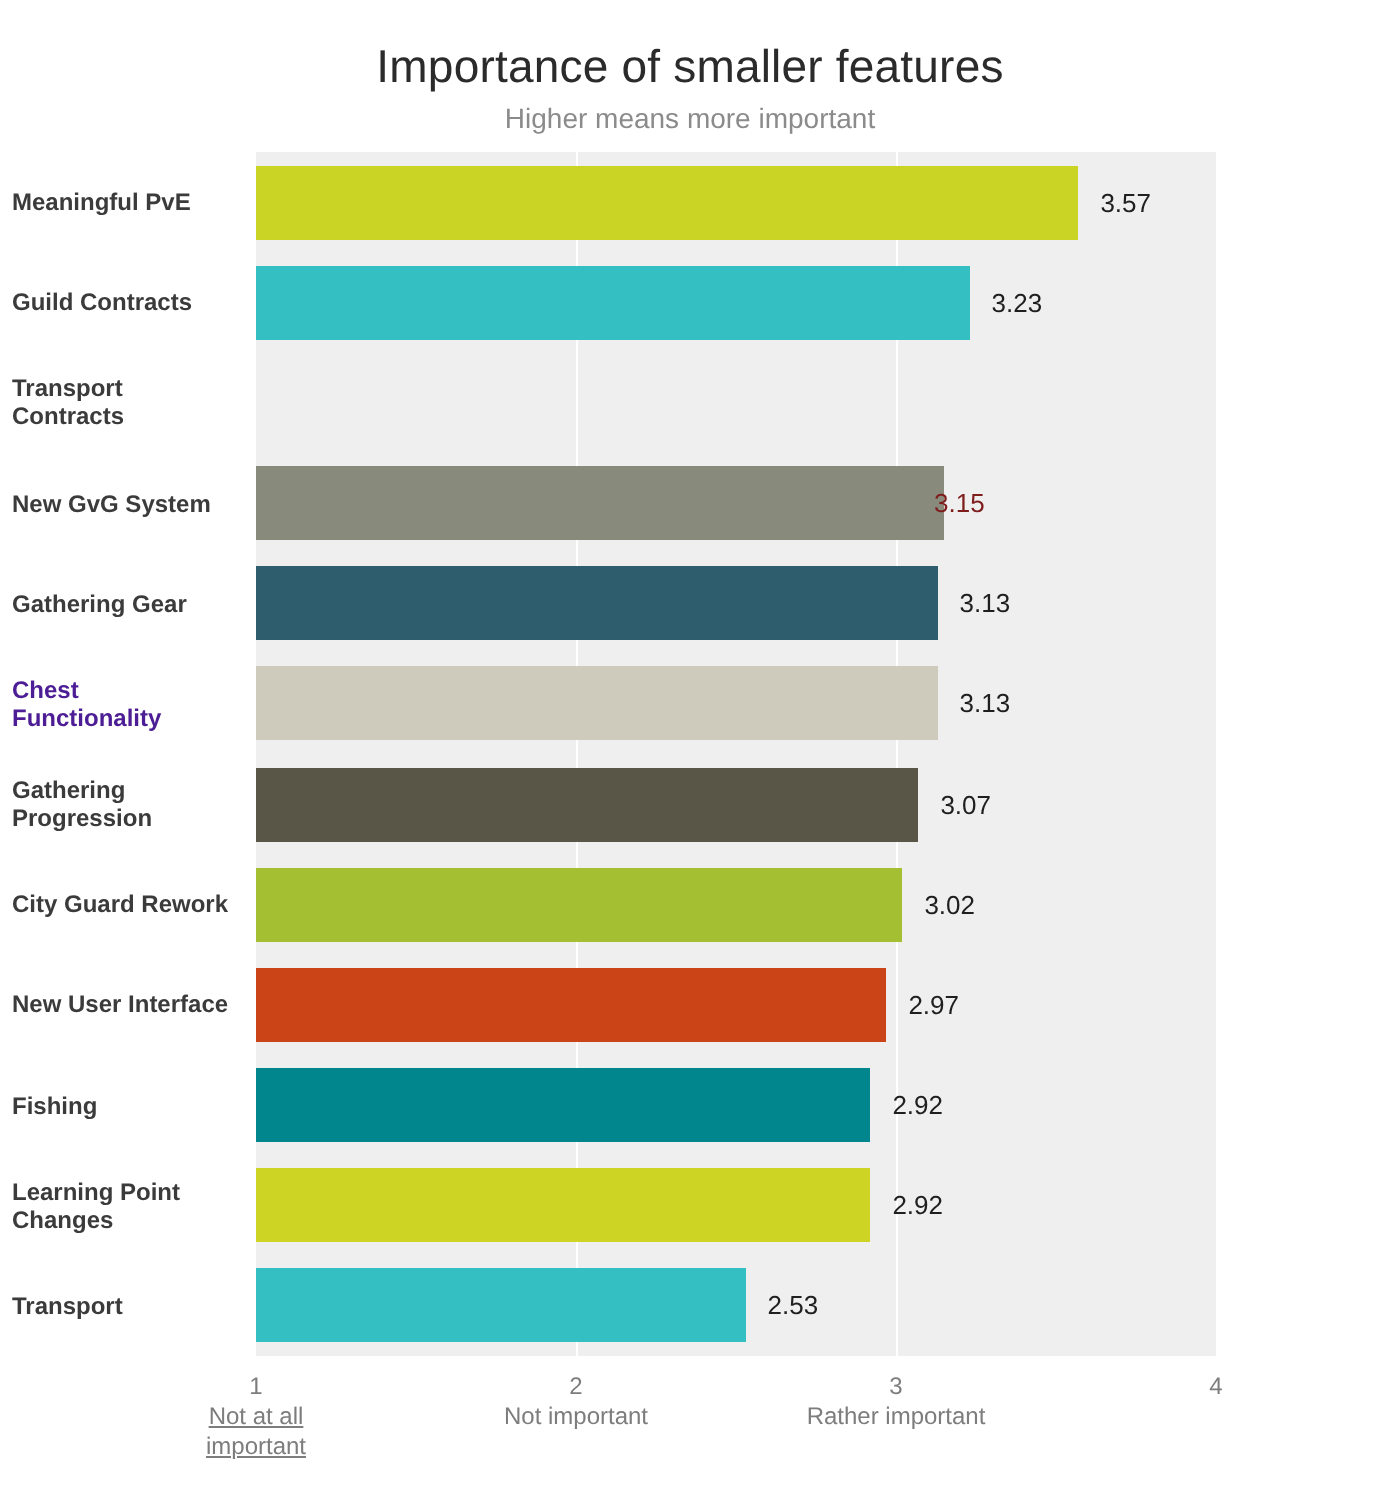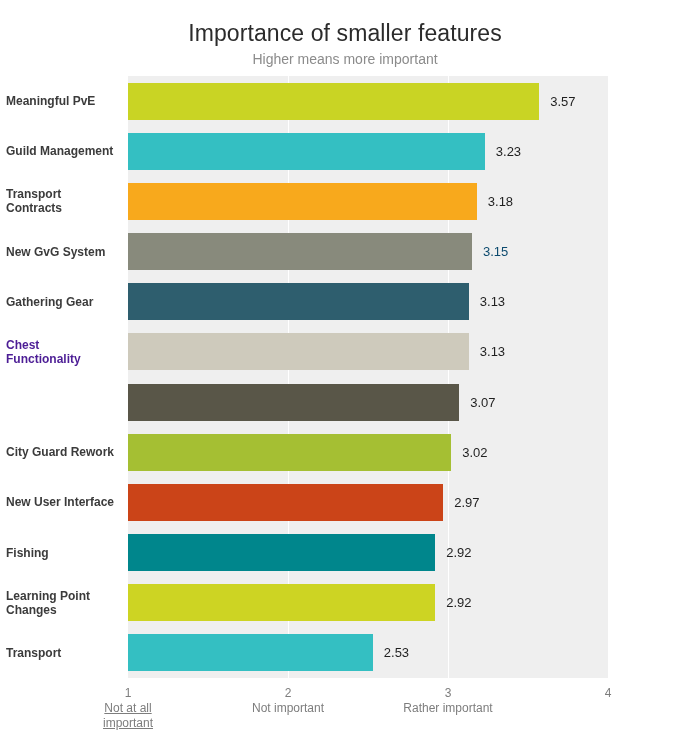--- a/index.html
+++ b/index.html
@@ -136,51 +136,48 @@
 </head>
 <body>
 
 <div class="chart-root">
 
   <div class="chart-title">Importance of smaller features</div>
   <div class="chart-subtitle">Higher means more important</div>
 
   <div class="y-axis" id="y-axis">
       <div class="cat-label" style="color: rgb(59, 59, 59); top: 18.0833px;">Meaningful PvE</div>
-      <div class="cat-label" style="color: rgb(59, 59, 59); top: 68.25px;">Guild Management</div>
+      <div class="cat-label" style="color: rgb(59, 59, 59); top: 68.25px;">Guild Contracts</div>
       <div class="cat-label" style="color: rgb(59, 59, 59); top: 111.417px;">Transport Contracts</div>
       <div class="cat-label" style="color: rgb(59, 59, 59); top: 168.583px;">New GvG System</div>
       <div class="cat-label" style="color: rgb(59, 59, 59); top: 218.75px;">Gathering Gear</div>
       <div class="cat-label" style="color: #4c1d95; top: 261.917px;">Chest Functionality</div>
+      <div class="cat-label" style="color: rgb(59, 59, 59); top: 312.083px;">Gathering Progression</div>
       <div class="cat-label" style="color: rgb(59, 59, 59); top: 369.25px;">City Guard Rework</div>
       <div class="cat-label" style="color: rgb(59, 59, 59); top: 419.417px;">New User Interface</div>
       <div class="cat-label" style="color: rgb(59, 59, 59); top: 469.583px;">Fishing</div>
       <div class="cat-label" style="color: rgb(59, 59, 59); top: 512.75px;">Learning Point Changes</div>
       <div class="cat-label" style="color: rgb(59, 59, 59); top: 569.917px;">Transport</div>
     </div>
 
   <div class="plot-area" id="plot-area">
       <div class="gridline" style="left: 160px;"></div>
       <div class="gridline" style="left: 320px;"></div>
       <div class="gridline" style="left: 480px;"></div>
       <div class="row" style="top: 6.58333px;">
         <div class="bar" title="Meaningful PvE: 3.57" style="width: 411.2px; background: rgb(201, 212, 36);"></div>
         <div class="bar-value" style="left: 422.2px; color: rgb(31, 31, 31);">3.57</div>
       </div>
       <div class="row" style="top: 56.75px;">
         <div class="bar" title="Guild Management: 3.23" style="width: 356.8px; background: rgb(52, 191, 194);"></div>
         <div class="bar-value" style="left: 367.8px; color: rgb(31, 31, 31);">3.23</div>
       </div>
-      <div class="row" style="top: 106.917px;">
-        <div class="bar" title="Transport Contracts: 3.18" style="width: 348.8px; background: rgb(248, 169, 28);"></div>
-        <div class="bar-value" style="left: 359.8px; color: rgb(31, 31, 31);">3.18</div>
-      </div>
       <div class="row" style="top: 157.083px;">
         <div class="bar" title="New GvG System: 3.15" style="width: 344px; background: rgb(136, 138, 124);"></div>
-        <div class="bar-value" style="left: 355px; color: #0c4a6e;">3.15</div>
+        <div class="bar-value" style="left: 339px; color: #7f1d1d;">3.15</div>
       </div>
       <div class="row" style="top: 207.25px;">
         <div class="bar" title="Gathering Gear: 3.13" style="width: 340.8px; background: rgb(46, 94, 110);"></div>
         <div class="bar-value" style="left: 351.8px; color: rgb(31, 31, 31);">3.13</div>
       </div>
       <div class="row" style="top: 257.417px;">
         <div class="bar" title="Chest Functionality: 3.13" style="width: 340.8px; background: rgb(206, 202, 188);"></div>
         <div class="bar-value" style="left: 351.8px; color: rgb(31, 31, 31);">3.13</div>
       </div>
       <div class="row" style="top: 307.583px;">

